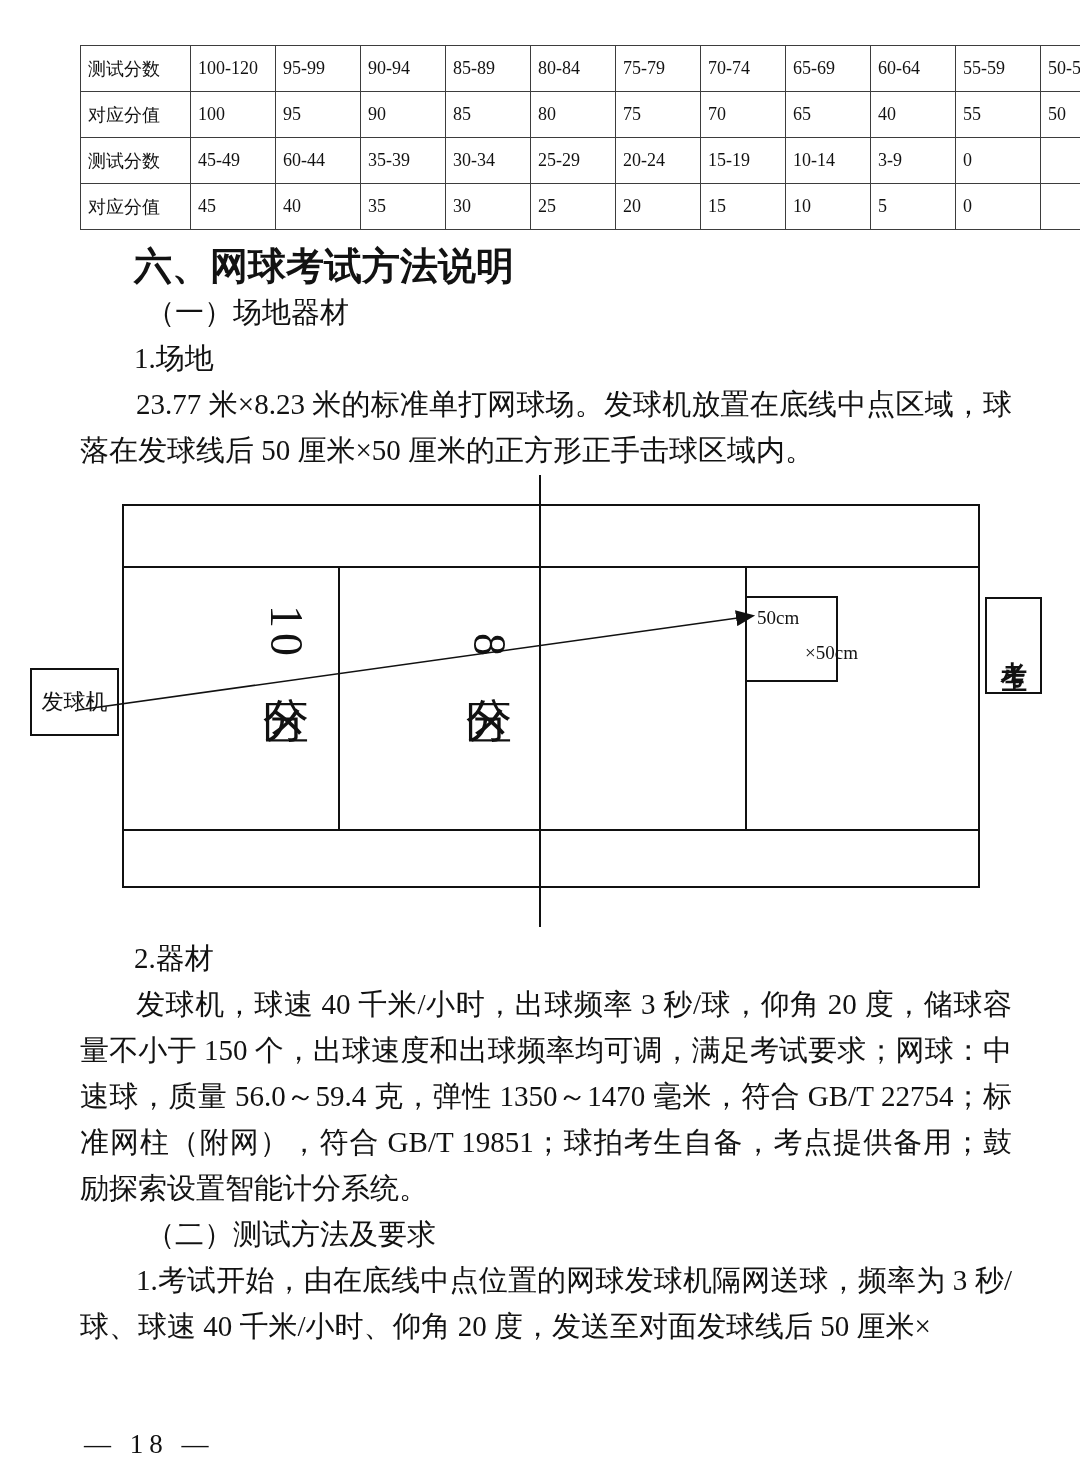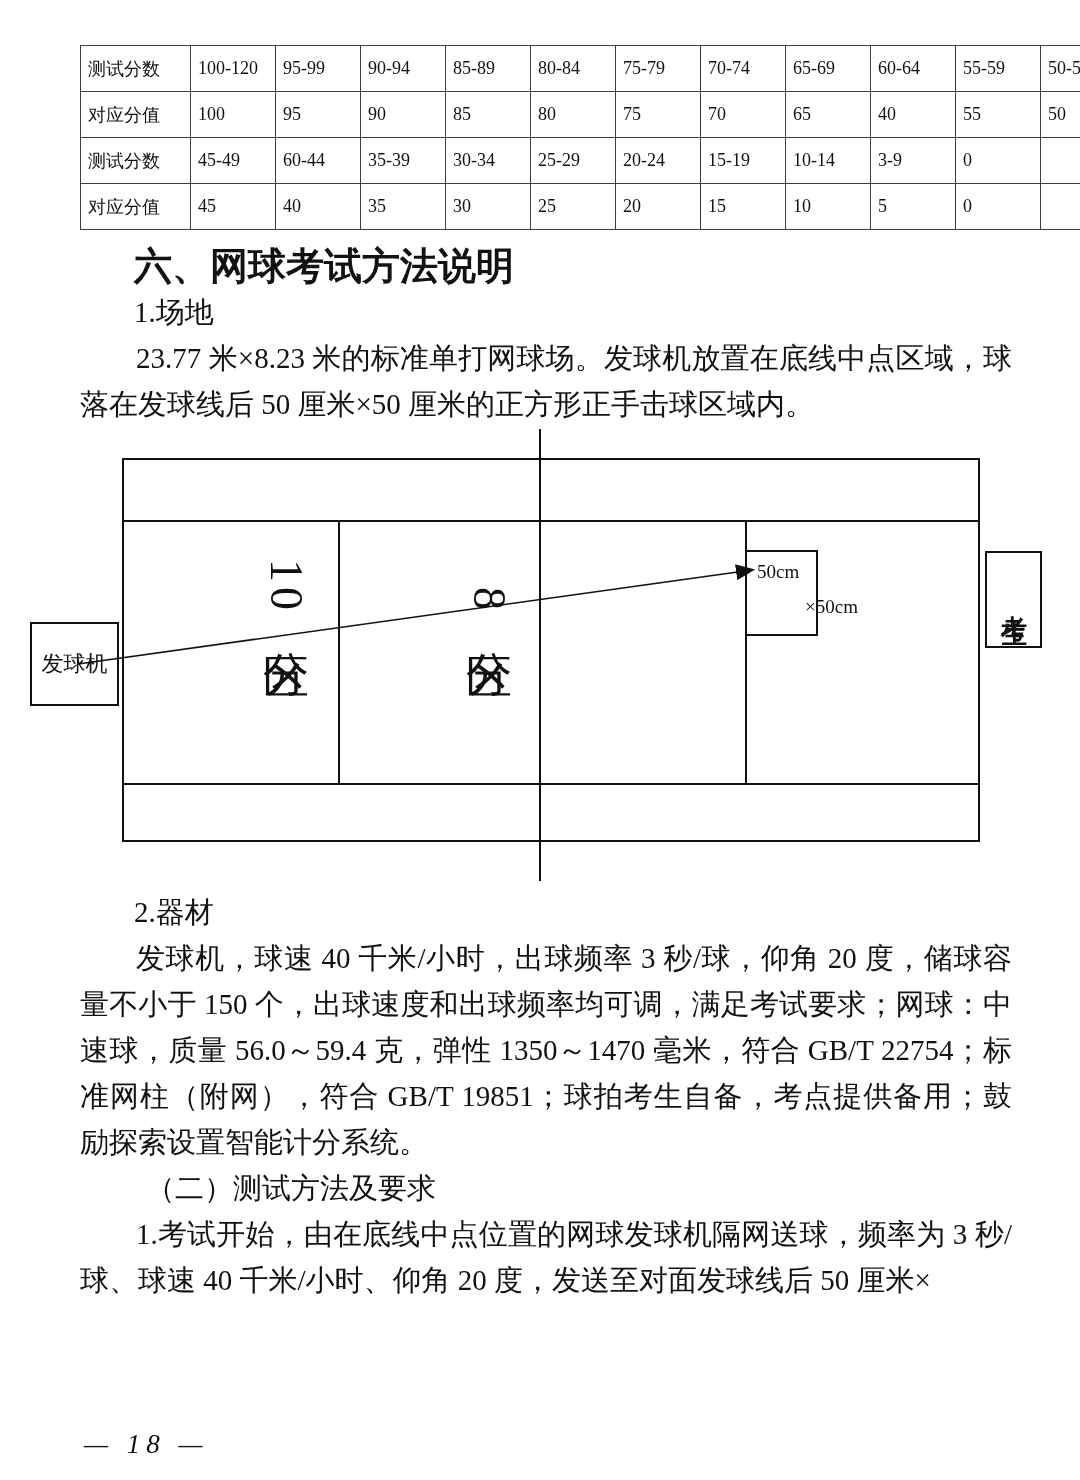--- a/index.html
+++ b/index.html
@@ -59,29 +59,29 @@
   }
   .dline, .dbox { position:absolute; box-sizing:border-box; }
   .court-outer      { left:122px; top:31px;  width:858px; height:384px; border:2px solid #111; }
   .hline-top        { left:122px; top:93px;  width:858px; height:2px;  background:#111; }
   .hline-bottom     { left:122px; top:356px; width:858px; height:2px;  background:#111; }
   .service-left     { left:338px; top:93px;  width:2px;  height:265px; background:#111; }
   .service-right    { left:745px; top:93px;  width:2px;  height:265px; background:#111; }
   .net-line         { left:539px; top:2px;   width:2px;  height:452px; background:#111; }
 
   .target-box {
-    left:745px; top:123px; width:73px; height:86px;
+    left:745px; top:123px; width:93px; height:86px;
     border:2px solid #111; background:#fff;
     font-size:19px; line-height:1;
     padding:10px 0 0 10px;
   }
   .target-box .t2 { margin-top:16px;margin-left:48px; }
 
   .machine-box {
-    left:30px; top:195px; width:89px; height:84px;
+    left:30px; top:195px; width:89px; height:68px;
     border:2px solid #111; background:#fff;
     display:flex; align-items:center; justify-content:center;
     font-size:22px;
   }
   .examinee-box {
     left:985px; top:124px; width:57px; height:97px;
     border:2px solid #111; background:#fff;
     display:flex; align-items:center; justify-content:center;
   }
   .examinee-box span {
@@ -94,21 +94,21 @@
     font-size:46px; letter-spacing:5px;
     color:#111;
   }
   .zone-10 { left:263px; top:132px; }
   .zone-8  { left:466px; top:160px; }
   .arrow-svg { position:absolute; left:0; top:0; }
 
   
   .page-number {
     position:absolute; left:84px; bottom:20px;
-    font-size:27px; letter-spacing:6px;font-style:italic;
+    font-size:27px; letter-spacing:6px;
   }
 </style>
 </head>
 <body>
 
 <div class="page">
 
   <table class="score-table">
     <tbody>
         <tr>
@@ -167,20 +167,21 @@
           <td class="num-cell">0</td>
           <td class="num-cell"></td>
         </tr>
       </tbody>
   </table>
 
   <div class="content">
 
     <p class="section-heading">六、网球考试方法说明</p>
 
+    <p class="sub-heading">（一）场地器材</p>
 
     <p class="item-heading">1.场地</p>
 
     <p class="para">23.77 米×8.23 米的标准单打网球场。发球机放置在底线中点区域，球落在发球线后 50 厘米×50 厘米的正方形正手击球区域内。</p>
 
     <div class="diagram">
       <div class="dline court-outer"></div>
       <div class="dline hline-top"></div>
       <div class="dline hline-bottom"></div>
       <div class="dline service-left"></div>

